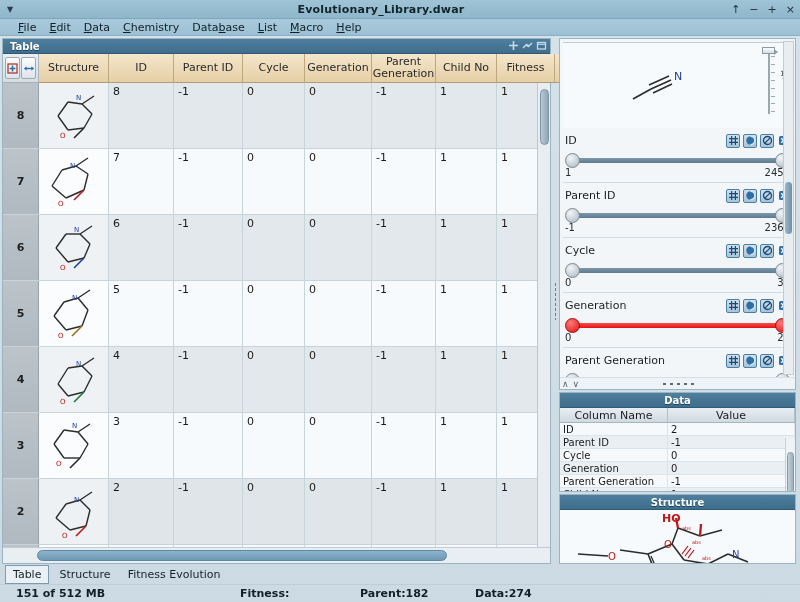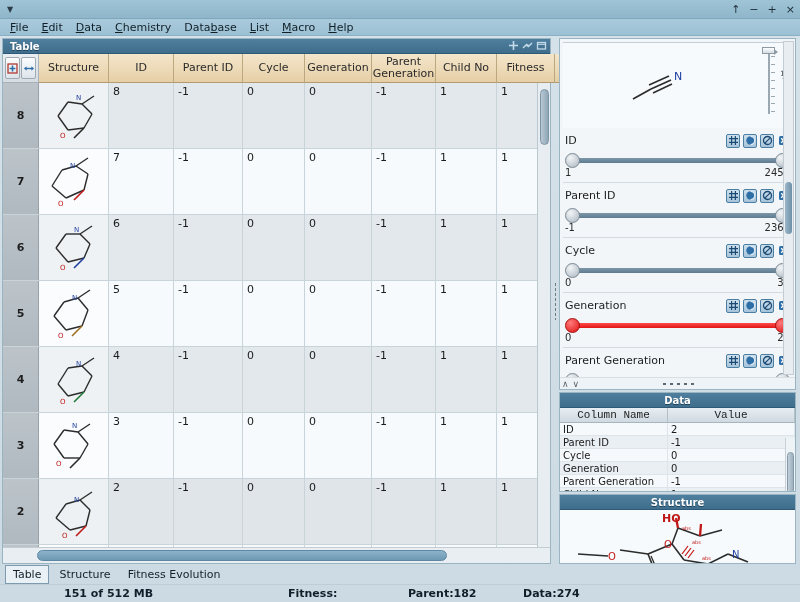--- a/index.html
+++ b/index.html
@@ -25,21 +25,21 @@
   .tb-title { flex: 1; text-align: center; font-size: 11px; font-weight: bold;
               color: #11242e; letter-spacing: .2px; padding-right: 58px; }
   .tb-btns { position: absolute; right: 5px; top: 0; height: 19px;
              display: flex; align-items: center; gap: 9px; }
   .tb-btns span { font-size: 11px; color: #22323d; line-height: 1; cursor: pointer; }
 
   .menubar {
     height: 17px; flex: 0 0 17px;
     background: linear-gradient(#a9cadb, #9cc0d3);
     border-bottom: 1px solid #8bb0c4;
-    display: flex; align-items: center; padding-left: 4px; gap: 1px;
+    display: flex; align-items: center; padding-left: 12px; gap: 1px;
   }
   .menubar > div { padding: 1px 6px; font-size: 11px; color: #101f28; cursor: default; }
   .menubar u { text-decoration: underline; }
 
   
   .body-split { flex: 1 1 auto; display: flex; min-height: 0; padding: 2px 2px 0 2px; gap: 0; }
 
   
   .left-pane { width: 549px; flex: 0 0 549px; display: flex; flex-direction: column;
                border: 1px solid #9ab4c2; background: #eef3f7; min-height: 0; }
@@ -166,21 +166,21 @@
   .fp-vscroll { position: absolute; right: 1px; top: 2px; bottom: 14px; width: 11px;
                 background: #e7edf1; border: 1px solid #c3ccd3; }
   .fp-vscroll .thumb { position: absolute; left: 1px; top: 140px; width: 7px; height: 52px;
                        border-radius: 4px; background: linear-gradient(90deg,#9cb7c8,#6d90a7); }
 
   
   .data-panel { flex: 0 0 100px; border: 1px solid #9ab4c2; background: #f6f9fb;
                 display: flex; flex-direction: column; min-height: 0; }
   .dp-rows { flex: 1 1 auto; overflow: hidden; position: relative; }
   .dp-head { display: flex; height: 15px; flex: 0 0 15px;
-             background: linear-gradient(#e7eef3,#cfd9e1); border-bottom: 1px solid #a9b5bd; font-family: Liberation Mono, monospace; }
+             background: linear-gradient(#e7eef3,#cfd9e1); border-bottom: 1px solid #a9b5bd; }
   .dp-head div { font-size: 11px; display: flex; align-items: center; justify-content: center;
                  border-right: 1px solid #b4bfc7; color: #1d1d1d; }
   .dp-row { display: flex; height: 13px; border-bottom: 1px solid #dde4ea; }
   .dp-row.alt { background: #eaeff3; }
   .dp-row div { font-size: 10px; display: flex; align-items: center;
                 border-right: 1px solid #dde4ea; padding-left: 3px; color: #1a1a1a; }
   .dp-c1 { width: 108px; flex: 0 0 108px; }
   .dp-c2 { flex: 1 1 auto; }
   .dp-scroll { position: absolute; right: 0; top: 15px; bottom: 0; width: 10px; background: #eef3f6;
                border-left: 1px solid #c8d1d8; }
@@ -195,32 +195,33 @@
                align-items: flex-start; }
 
   
   .tabbar { height: 20px; flex: 0 0 20px; display: flex; align-items: center;
             padding-left: 5px; gap: 3px; }
   .tab { font-size: 11px; padding: 2px 7px; color: #12212a; cursor: pointer; }
   .tab.active { border: 1px solid #7e9bad; background: #eaf1f6; }
   .statusbar { height: 18px; flex: 0 0 18px; display: flex; align-items: center;
                font-size: 11px; font-weight: bold; color: #10202a;
                border-top: 1px solid #bfcdd6; }
-  .statusbar .s1 { padding-left: 16px; width: 240px; margin-left: 48px; }
+  .statusbar .s1 { padding-left: 16px; width: 240px; }
   .statusbar .s2 { width: 120px; }
   .statusbar .s3 { width: 115px; }
   .statusbar .s4 { width: 115px; }
 </style>
 </head>
 <body>
 
 <div id="app">
 
   <div class="titlebar">
     <div class="tb-menu-arrow">▼</div>
+    <div class="tb-title">Evolutionary_Library.dwar</div>
     <div class="tb-btns">
       <span>↑</span>
       <span>−</span>
       <span>+</span>
       <span>×</span>
     </div>
   </div>
 
   <div class="menubar">
     <div><u>F</u><span>ile</span></div>

